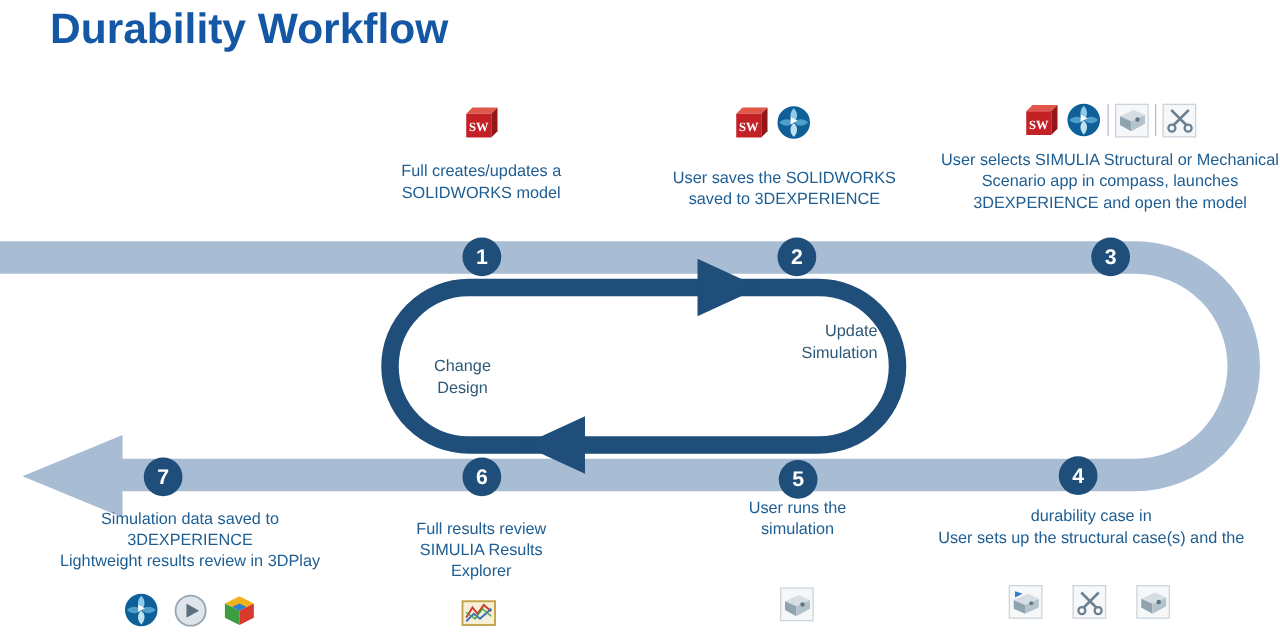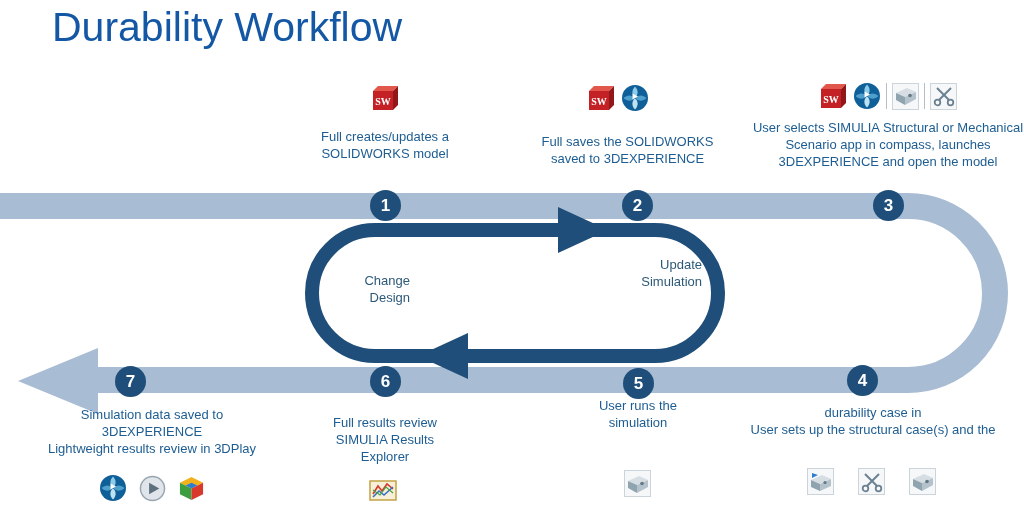--- a/index.html
+++ b/index.html
@@ -4,21 +4,21 @@
 <style>
   :root{
     --title:#1458a5; --step-text:#1d5d92; --loop-stroke:#1e4e79; --loop-text:#2d5978;
     --circle-bg:#1e4e79; --circle-text:#ffffff; --arrow:#a8bcd4; --background:#ffffff;
   }
   *{ box-sizing:border-box; }
   body{ margin:0; background:#fff; }
   .stage{ position:relative; width:1024px; height:508px; background:var(--background);
           font-family:"Liberation Sans",sans-serif; overflow:hidden; }
   .bg{ position:absolute; left:0; top:0; }
-  .title{ position:absolute; left:52px; top:4px; font-size:41px; font-weight:400; color:var(--title); }
+  .title{ position:absolute; left:40px; top:4px; font-size:34px; font-weight:700; color:var(--title); }
   .step-text{ position:absolute; text-align:center; font-size:13px; line-height:17px; color:var(--step-text); }
   .ln{ display:block; }
   .num{ position:absolute; width:31px; height:31px; border-radius:50%; background:var(--circle-bg);
         color:var(--circle-text); font-size:17px; font-weight:700;
         display:flex; align-items:center; justify-content:center; }
   .loop-label{ position:absolute; font-size:13px; line-height:17px; color:var(--loop-text); }
   .icon-row{ position:absolute; display:flex; align-items:center; gap:5px; }
   .tile{ width:27px; height:27px; background:#f5f7f9; border:1px solid #cbd4db;
          display:flex; align-items:center; justify-content:center; }
   .sep{ width:1px; height:26px; background:#b6bfc7; }
@@ -94,21 +94,21 @@
     </g>
     <g>
       <path class="loopline" d="M 375 230 H 655 A 63 63 0 0 1 655 356 H 375 A 63 63 0 0 1 375 230 Z"></path>
       <polygon class="loop-f" points="558,207 558,253 608,230"></polygon>
       <polygon class="loop-f" points="468,333 468,379 418,356"></polygon>
     </g>
   </svg>
 
   <div class="title">Durability Workflow</div>
 
-  <div class="loop-label" style="left:330px;top:272px;width:80px;text-align:right">
+  <div class="loop-label" style="left:330px;top:284px;width:80px;text-align:center">
     <span class="ln">Change</span>
     <span class="ln">Design</span>
   </div>
   <div class="loop-label" style="left:612px;top:256px;width:90px;text-align:right">
     <span class="ln">Update</span>
     <span class="ln">Simulation</span>
   </div>
 
   <div class="num" style="left:370px;top:190px">1</div>
   <div class="num" style="left:622px;top:190px">2</div>
@@ -130,21 +130,21 @@
 
   <div class="icon-row" style="left:586px;top:84px">
     <svg width="30" height="28" viewBox="0 0 30 28">
         <use href="#sym-sw"></use>
       </svg>
     <svg width="28" height="28" viewBox="0 0 28 28">
         <use href="#sym-compass"></use>
       </svg>
   </div>
   <div class="step-text" style="left:510px;top:133px;width:235px">
-    <span class="ln">Full saves the SOLIDWORKS</span>
+    <span class="ln">User saves the SOLIDWORKS</span>
     <span class="ln">saved to 3DEXPERIENCE</span>
   </div>
 
   <div class="icon-row" style="left:818px;top:82px">
     <svg width="30" height="28" viewBox="0 0 30 28">
         <use href="#sym-sw"></use>
       </svg>
     <svg width="28" height="28" viewBox="0 0 28 28">
         <use href="#sym-compass"></use>
       </svg>

